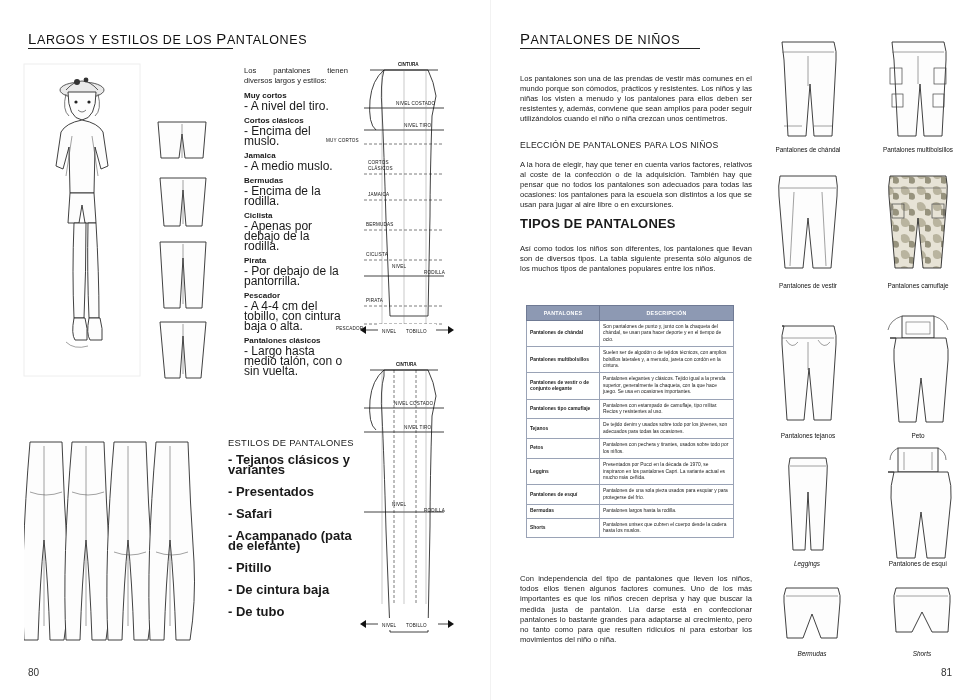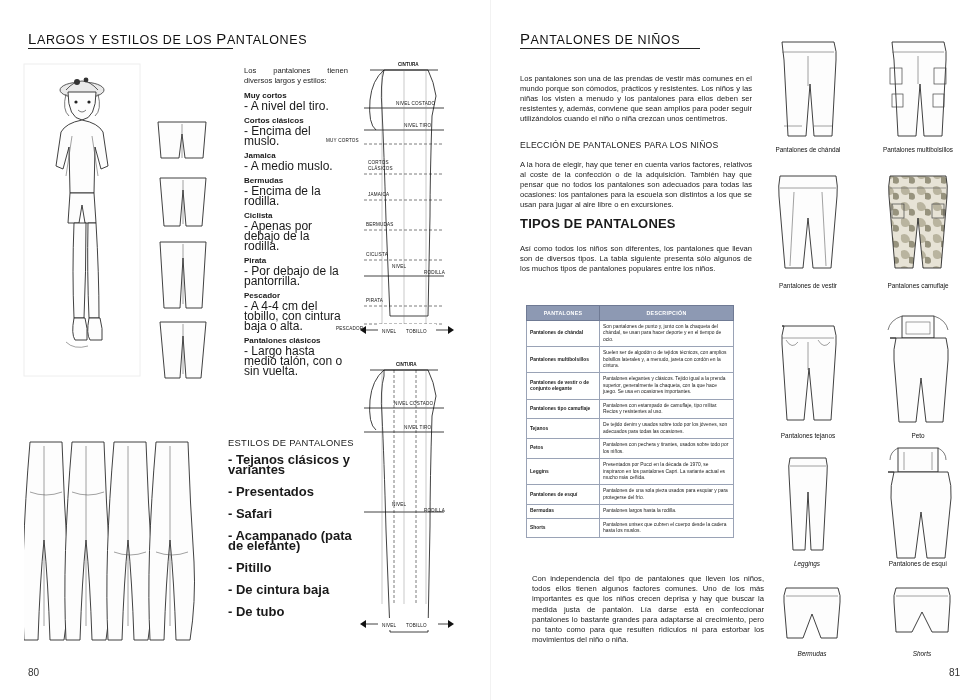--- a/index.html
+++ b/index.html
@@ -51,42 +51,42 @@
 
   
   #right-page{position:absolute;left:490px;top:0;width:490px;height:700px;}
   #right-title{position:absolute;left:30px;top:30px;}
   #right-rule{position:absolute;left:30px;top:48px;width:180px;height:1px;background:#222;}
   #r-intro{position:absolute;left:30px;top:66px;width:232px;}
   #r-h1{position:absolute;left:30px;top:140px;font-size:8.6px;letter-spacing:.2px;}
   #r-p2{position:absolute;left:30px;top:152px;width:232px;}
   #r-h2{position:absolute;left:30px;top:216px;font-size:13px;letter-spacing:.2px;font-weight:bold;}
   #r-p3{position:absolute;left:30px;top:236px;width:232px;}
-  #r-outro{position:absolute;left:42px;top:565px;width:232px;margin-top:9px;}
+  #r-outro{position:absolute;left:30px;top:565px;width:232px;margin-top:9px;}
 
   
   #tbl{position:absolute;left:36px;top:305px;width:208px;border-collapse:collapse;}
   #tbl th{
     background:#8d99b3;color:#fff;font-size:5.3px;font-weight:bold;
     letter-spacing:.3px;padding:4px 2px;border:.5px solid #6f7a94;text-align:center;
   }
   #tbl td{
     border:.5px solid #9aa3b6;font-size:4.9px;line-height:6.4px;
     padding:3px 3px;vertical-align:middle;color:#222;
   }
   #tbl td.c1{width:66px;font-weight:bold;}
 
   
   .gcap{position:absolute;font-size:6.4px;color:#111;text-align:center;}
   .gbox{position:absolute;}
 
   
   .folio{position:absolute;bottom:22px;font-size:10px;color:#333;}
   #folio-l{left:28px;}
-  #folio-r{right:20px;}
+  #folio-r{right:28px;}
 </style>
 </head>
 <body>
 
 <div class="page">
   <div class="spine"></div>
 
   <div id="left-page">
 
     <div id="left-title" class="h-title">

